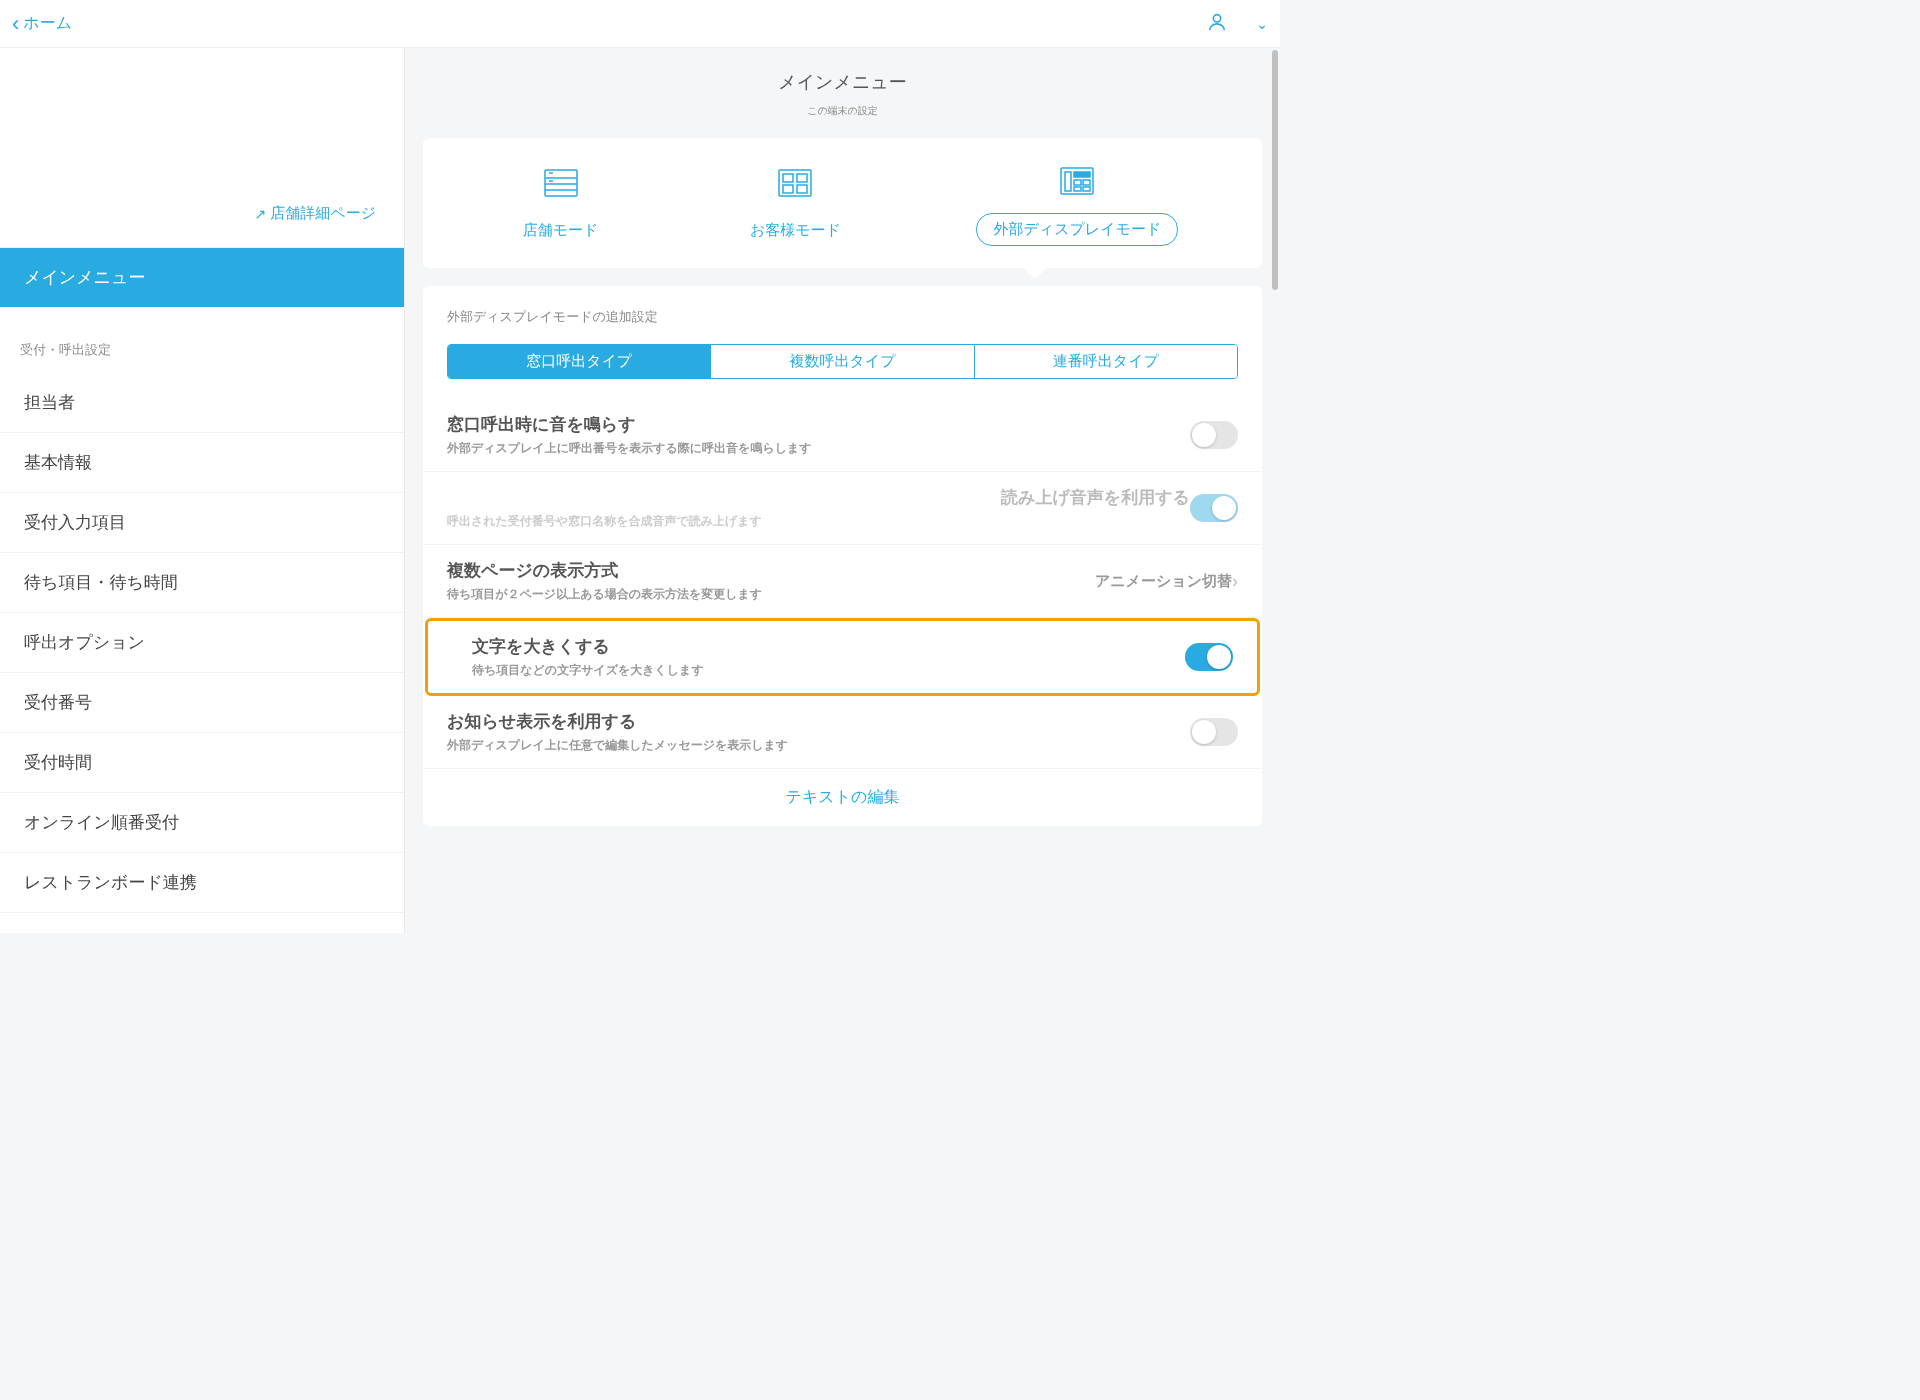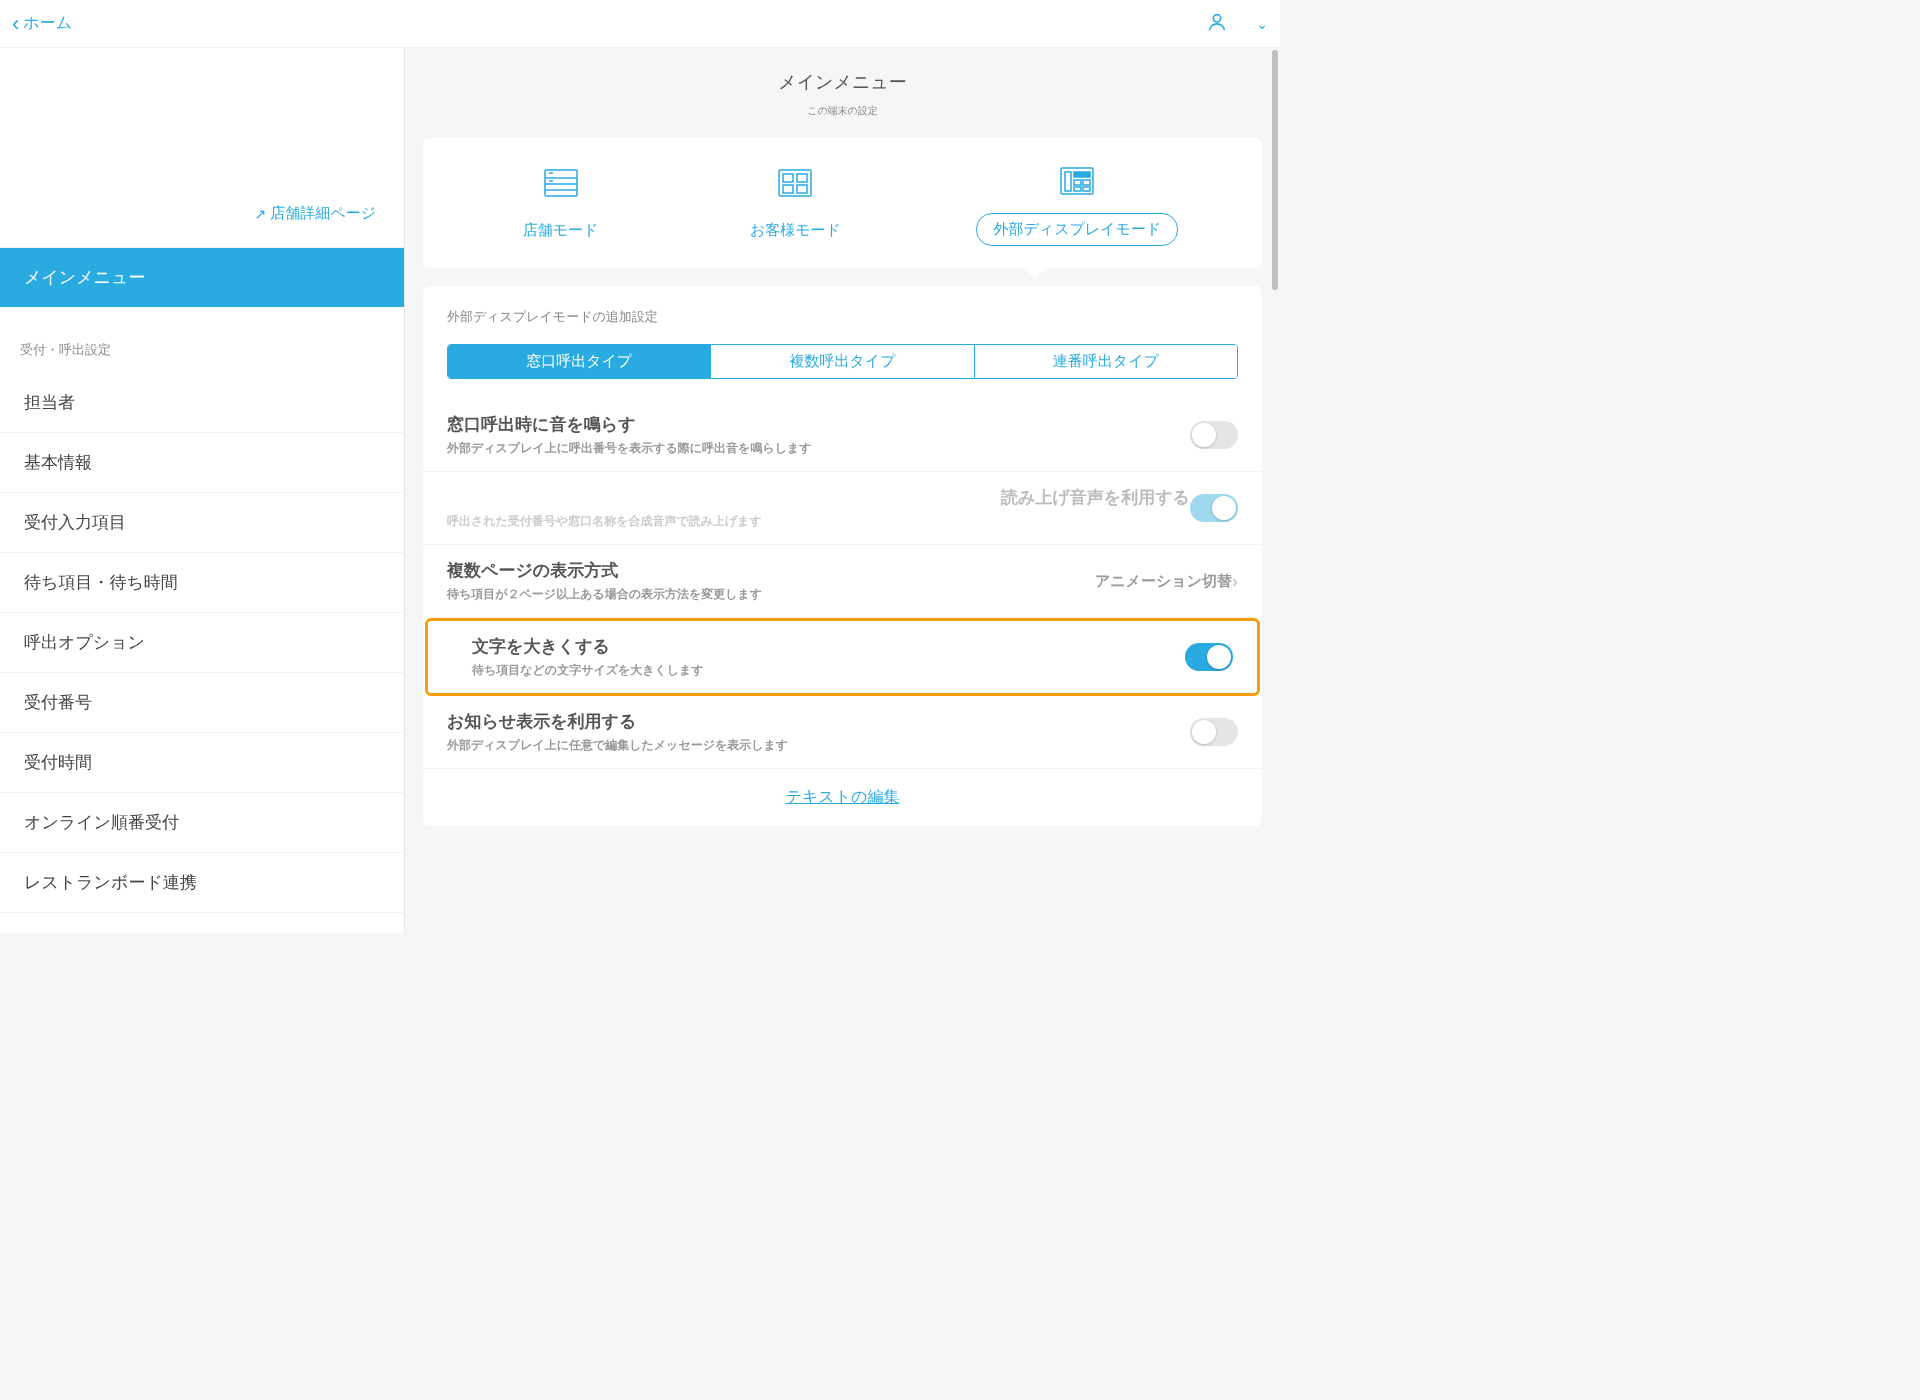--- a/index.html
+++ b/index.html
@@ -57,21 +57,21 @@
 
 .toggle { width: 48px; height: 28px; border-radius: 14px; position: relative; cursor: pointer; }
 .toggle.off { background: #e5e5e5; }
 .toggle.on { background: #29abe2; }
 .toggle.on-disabled { background: #9fd9f0; }
 .toggle-knob { position: absolute; width: 24px; height: 24px; background: #fff; border-radius: 50%; top: 2px; box-shadow: 0 1px 3px rgba(0,0,0,0.2); }
 .toggle.off .toggle-knob { left: 2px; }
 .toggle.on .toggle-knob, .toggle.on-disabled .toggle-knob { right: 2px; }
 
 .edit-link-row { text-align: center; padding: 18px 0 0; }
-.edit-link { color: #29abe2; font-size: 16px; cursor: pointer; text-decoration: underline; }
+.edit-link { color: #29abe2; font-size: 16px; cursor: pointer; }
 
 .scrollbar-track { position: absolute; right: 2px; top: 0; width: 6px; height: 100%; }
 .scrollbar-thumb { position: absolute; right: 0; top: 2px; width: 6px; height: 240px; background: #c0c0c0; border-radius: 3px; }
 </style>
 </head>
 <body>
 
 <div class="topbar">
   <div class="back-btn">
     <span class="back-chevron">‹</span>

